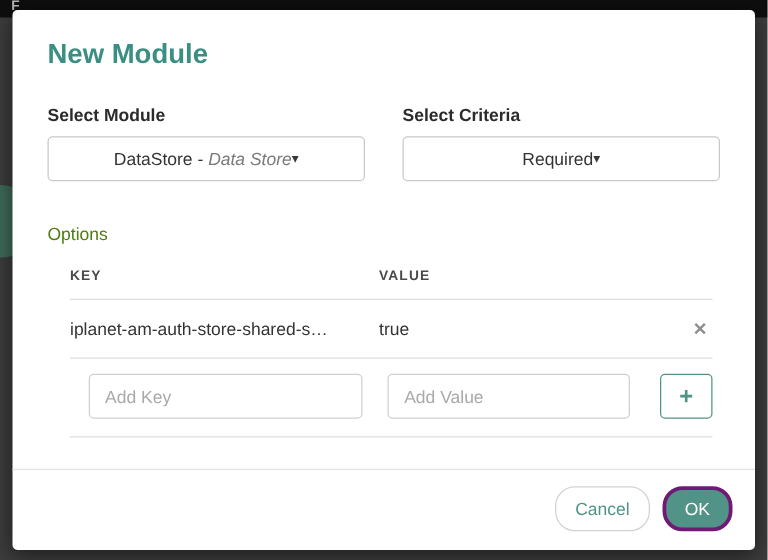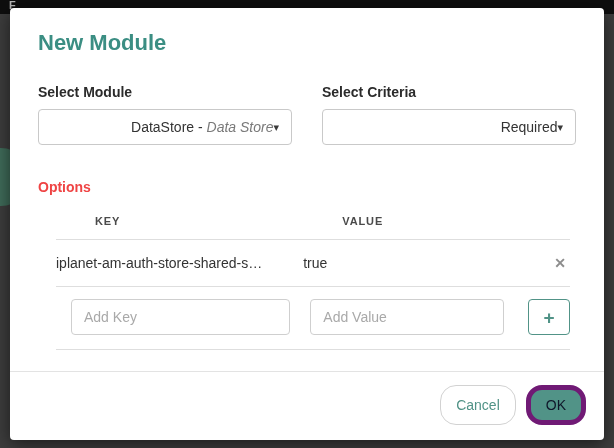--- a/index.html
+++ b/index.html
@@ -49,45 +49,44 @@
     margin-bottom: 34px;
   }
   .field-label {
     font-size: 14px; font-weight: bold; color: #2b2b2b;
     margin-bottom: 9px;
   }
   .select-box {
     height: 36px;
     border: 1px solid #c9c9c9; border-radius: 4px;
     background: #fff;
-    display: flex; align-items: center; justify-content: flex-end;
+    display: flex; align-items: center; justify-content: center;
     padding: 0 12px;
     font-size: 14px; color: #333;
     cursor: pointer;
   }
   .select-value em { color: #7a7a7a; font-style: italic; }
   .caret { font-size: 11px; color: #3a3a3a; line-height: 1; }
 
   .options-heading {
-    font-size: 14px; font-weight: bold; color: #ef4444;
+    font-size: 14px; font-weight: normal; color: #4d7c0f;
     margin: 0 0 10px 0;
   }
 
   .kv-table { padding: 0 6px 0 18px; }
   .kv-row {
     display: grid;
     grid-template-columns: 1.12fr 1fr 46px;
     align-items: center;
     border-bottom: 1px solid #dedede;
   }
   .kv-header { padding: 10px 0 12px 0; }
   .kv-header .col {
     font-size: 11px; font-weight: bold; letter-spacing: .9px;
     color: #4a4a4a;
-    margin-left: 39px;
   }
   .kv-data { padding: 15px 0; font-size: 14px; color: #333; }
   .kv-key {
     white-space: nowrap; overflow: hidden; text-overflow: ellipsis;
     padding-right: 38px;
   }
   .remove-x {
     justify-self: end;
     color: #8d8d8d; font-size: 14px; font-weight: bold;
     cursor: pointer; padding: 0 4px;
@@ -126,22 +125,22 @@
     padding: 7px 15px;
     cursor: pointer;
   }
   .btn-cancel {
     background: #fff;
     border: 1px solid #d2d2d2;
     color: #519387;
   }
   .btn-ok {
     background: #519387;
-    border: 5px solid #701a75;
-    color: #0f172a;
+    border: 3px solid #701a75;
+    color: #ffffff;
   }
 </style>
 </head>
 <body>
 
 <div class="bg-navbar"></div>
 <span class="bg-brand">F</span>
 <div class="bg-circle"></div>
 
 <div class="modal">

